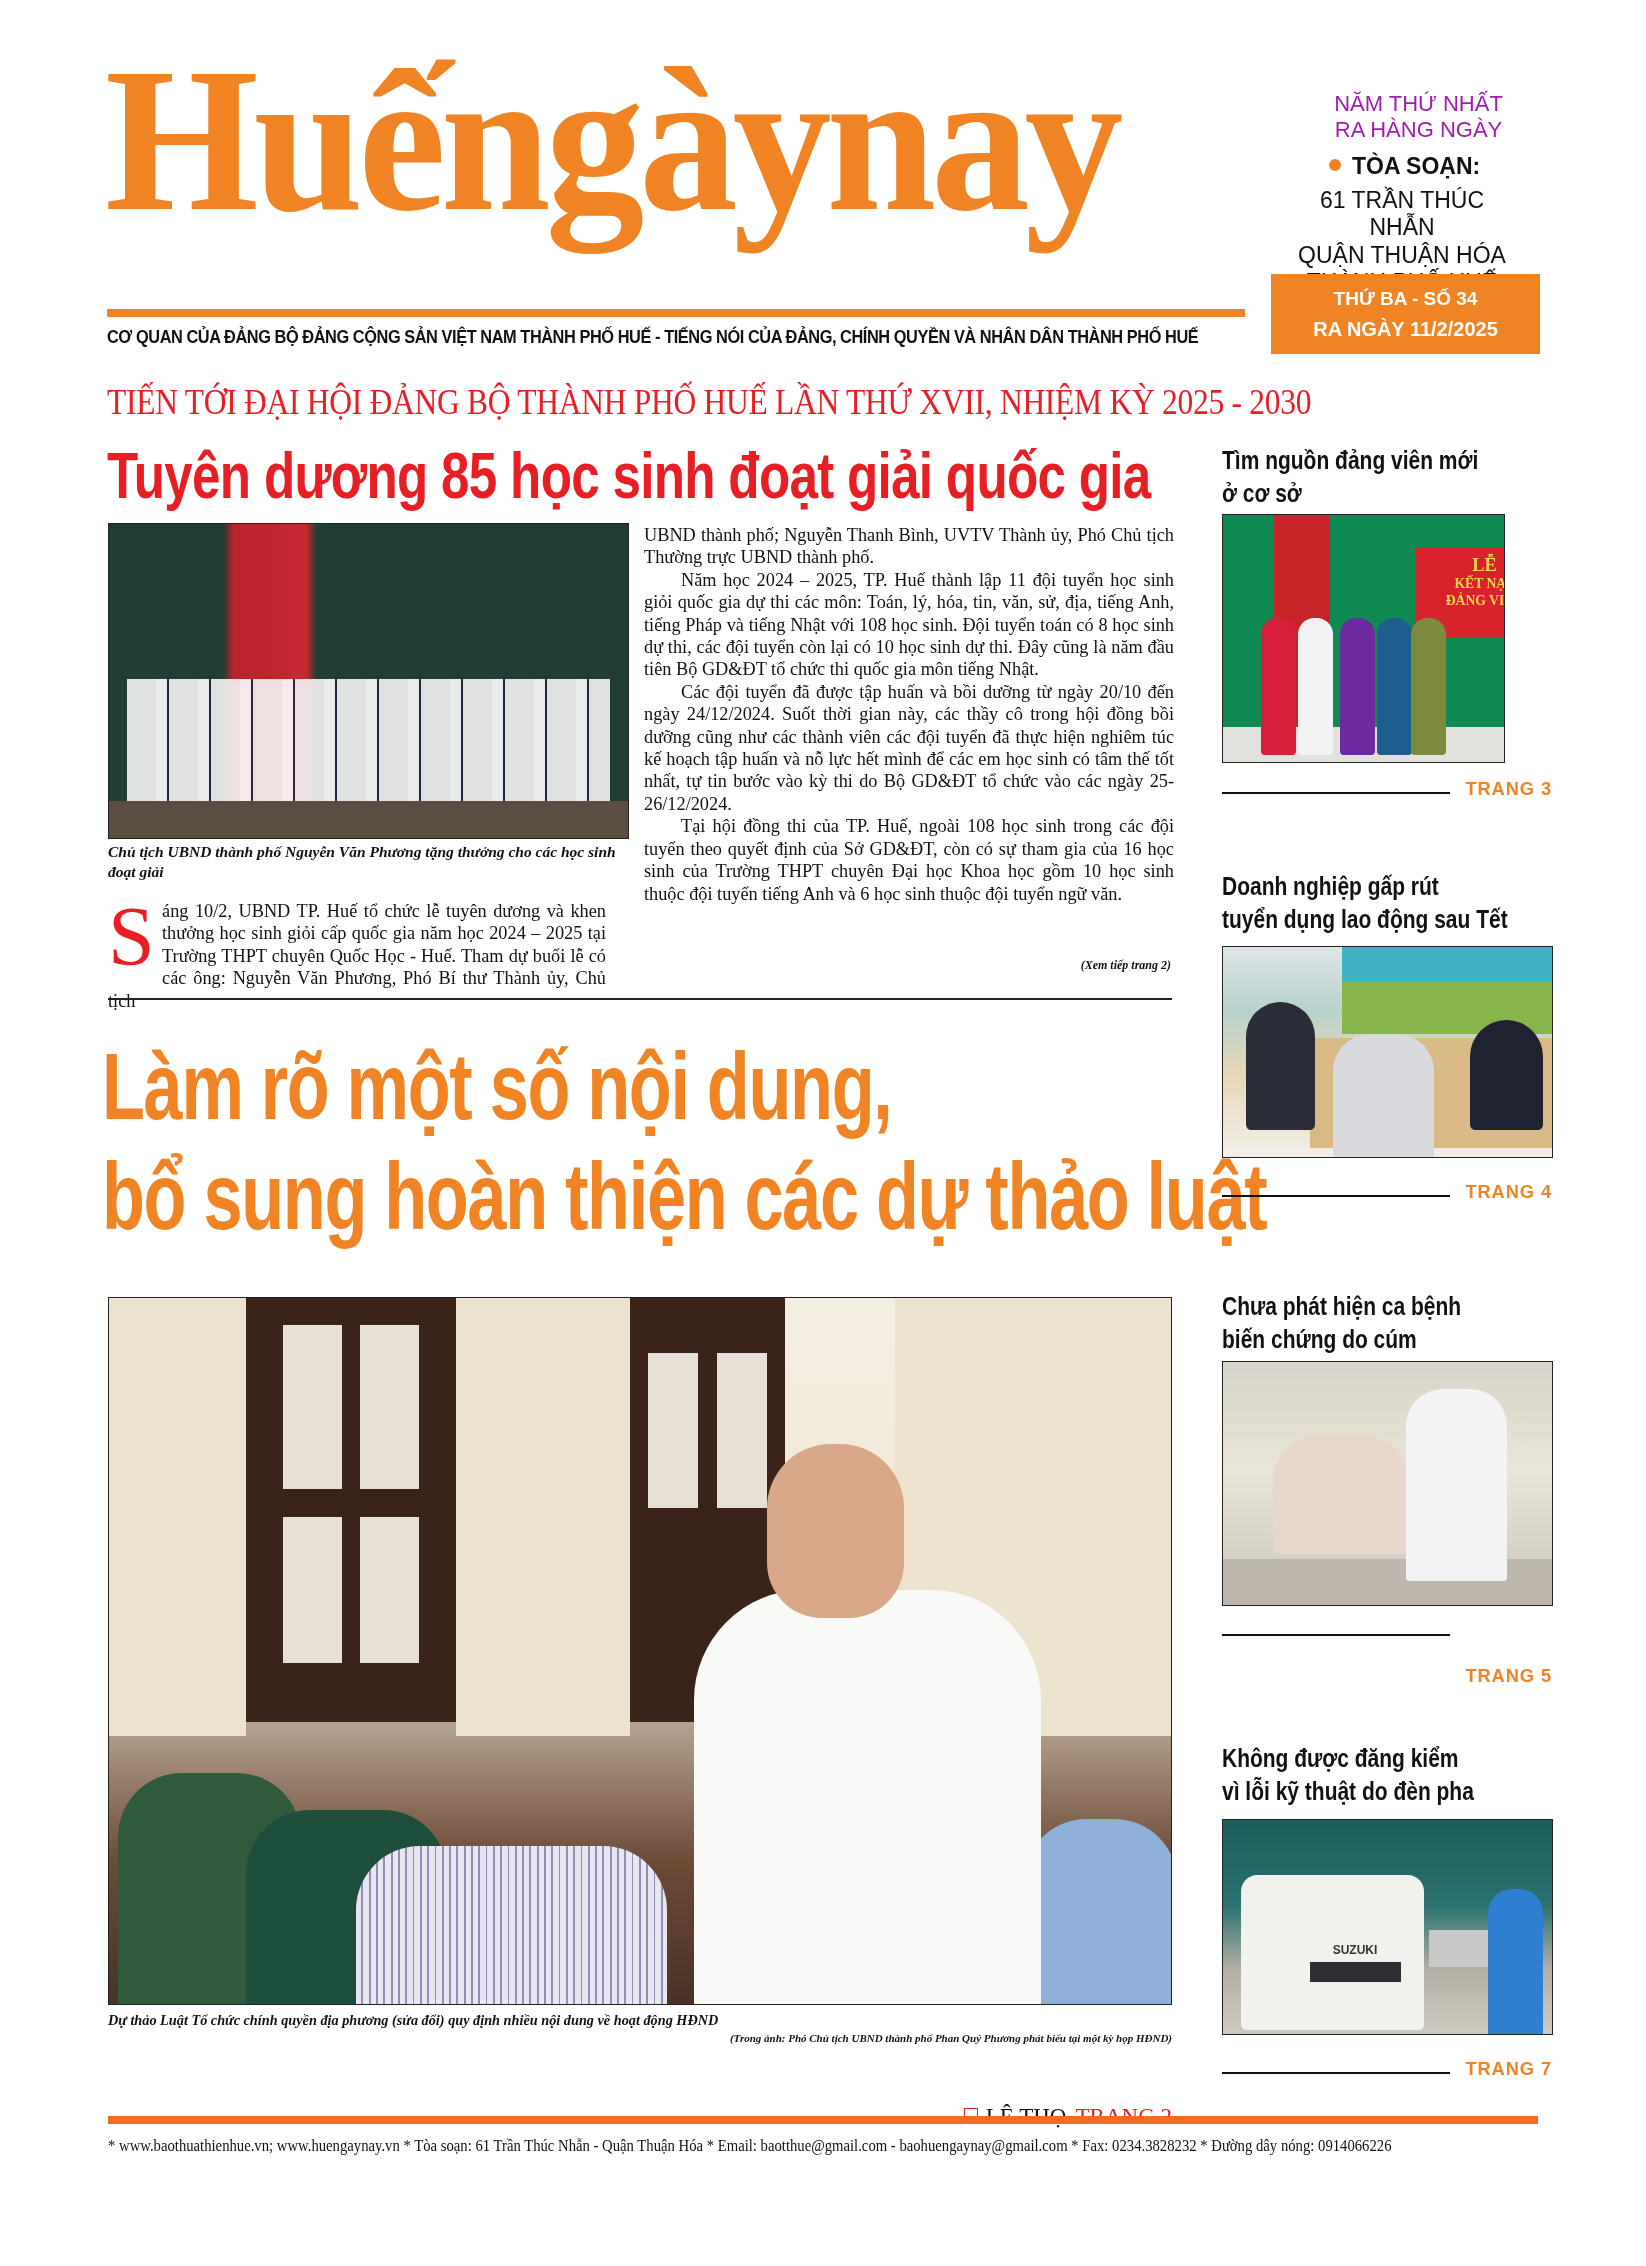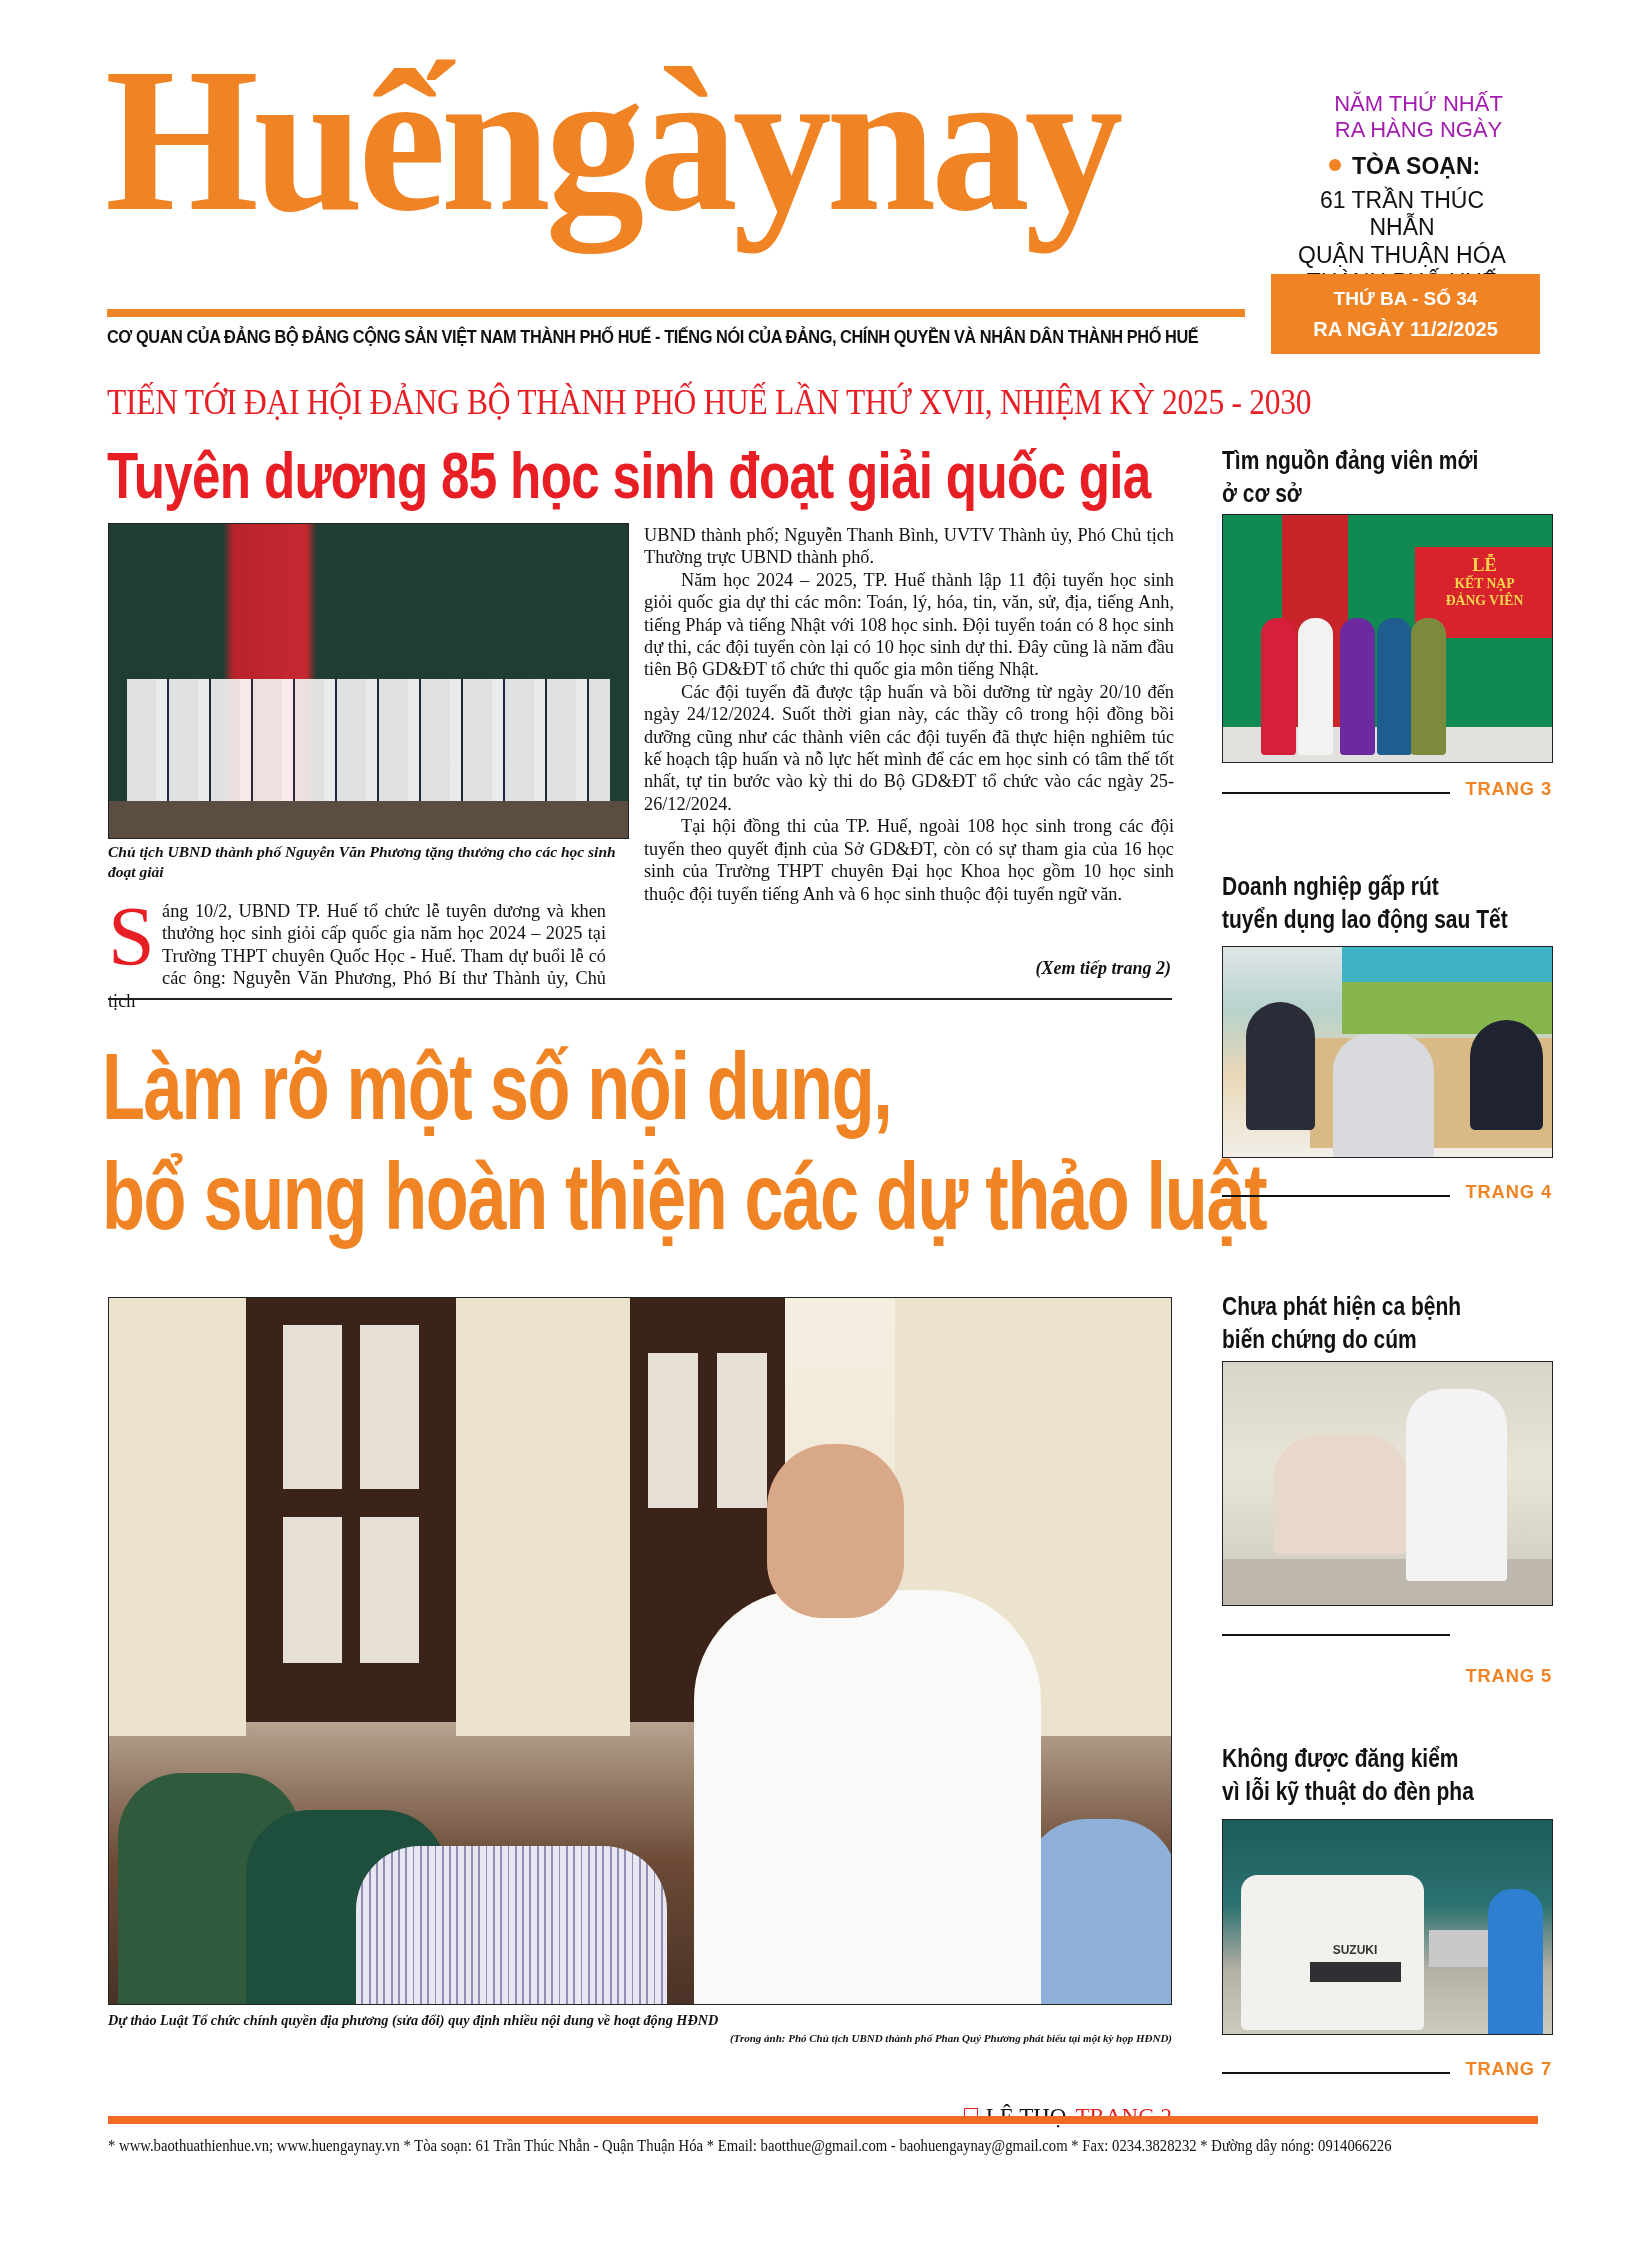--- a/index.html
+++ b/index.html
@@ -32,21 +32,21 @@
   .photo1 .people { position:absolute; left:18.3px; right:18.3px; top:155px; height:128px; background:repeating-linear-gradient(90deg,#f4f4f4 0 29px,#ffffff 29px 40px,#1d2440 40px 42px); opacity:0.9; }
 
   .caption1 { left:108px; top:842px; width:512px; font-family:"Liberation Serif", serif; font-weight:bold; font-style:italic; font-size:15.5px; line-height:20px; }
 
   .body-text { font-family:"Liberation Serif", serif; font-size:18.3px; line-height:22.4px; text-align:justify; color:#111; }
   .lead { left:108px; top:900px; width:498px; }
   .dropcap { float:left; color:#e81e25; font-size:84px; line-height:69px; margin:1.8px 7.3px 0 0; font-family:"Liberation Serif", serif; }
   .col2 { left:644px; top:524px; width:530px; }
   .col2 p { margin:0; text-indent:37px; }
   .col2 p.noindent { text-indent:0; }
-  .see-more { left:1005px; top:958px; width:166px; text-align:right; font-family:"Liberation Serif", serif; font-weight:bold; font-style:italic; font-size:18px; }
+  .see-more { left:1005px; top:958px; width:166px; text-align:right; font-family:"Liberation Serif", serif; font-weight:bold; font-style:italic; font-size:12px; }
 
   .divider-line { left:108px; top:998px; width:1064px; height:1.8px; background:#222; }
 
   .headline2 { left:102px; top:1031px; color:#f08424; font-family:"Liberation Sans", sans-serif; font-weight:bold; font-size:95px; line-height:110px; white-space:nowrap; transform:scaleX(0.74); transform-origin:left top; letter-spacing:-1.8px; }
 
   .photo-main { left:108px; top:1297px; width:1064px; height:708px; background:linear-gradient(180deg,#f5efe2 0%,#efe6d3 45%,#6b4a36 80%,#4a3226 100%); }
   .photo-main .curtain { position:absolute; top:0; height:62%; background:#ece3cf; }
   .photo-main .window { position:absolute; top:0; height:60%; background:#3b231a; }
   .photo-main .pane { position:absolute; background:#e6e0d6; }
   .photo-main .speaker { position:absolute; left:585px; top:292px; width:347px; height:416px; background:#f9f9f7; border-radius:110px 110px 0 0; }
@@ -165,21 +165,21 @@
 <div class="abs caption-main1">Dự thảo Luật Tổ chức chính quyền địa phương (sửa đổi) quy định nhiều nội dung về hoạt động HĐND</div>
 <div class="abs caption-main2">(Trong ảnh: Phó Chủ tịch UBND thành phố Phan Quý Phương phát biểu tại một kỳ họp HĐND)</div>
 <div class="abs byline">
   <span class="box"></span><span>LÊ THỌ</span><span class="page">TRANG 2</span>
 </div>
 
 <div class="abs side-title" style="left:1222px;top:444px;">
   <div>Tìm nguồn đảng viên mới</div>
   <div>ở cơ sở</div>
 </div>
-<div class="abs side-photo sp1" style="left:1222px;top:514px;width:331px;height:249px;">
+<div class="abs side-photo sp1" style="left:1222px;top:514px;width:283px;height:249px;">
   <div class="board">
     <div style="font-size:18.3px;line-height:22px">LỄ</div>
     <div>KẾT NẠP</div>
     <div>ĐẢNG VIÊN</div>
   </div>
   <div class="floor"></div>
   <div class="p" style="left:38px;background:#d61f3a;"></div>
   <div class="p" style="left:75px;background:#f2f2f2;"></div>
   <div class="p" style="left:117px;background:#6b2aa0;"></div>
   <div class="p" style="left:154px;background:#1f5d8f;"></div>

